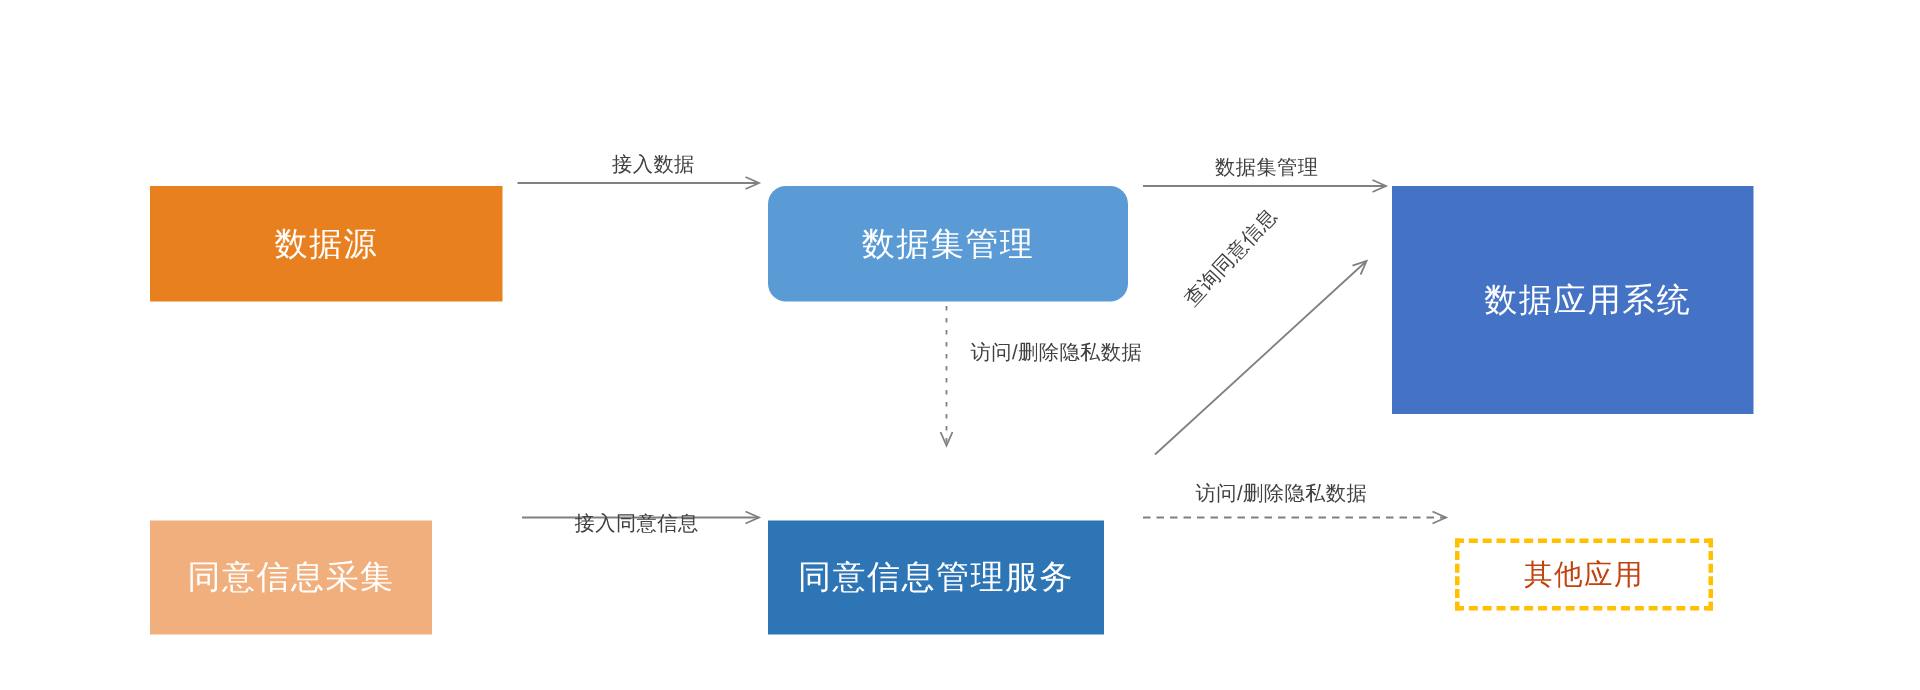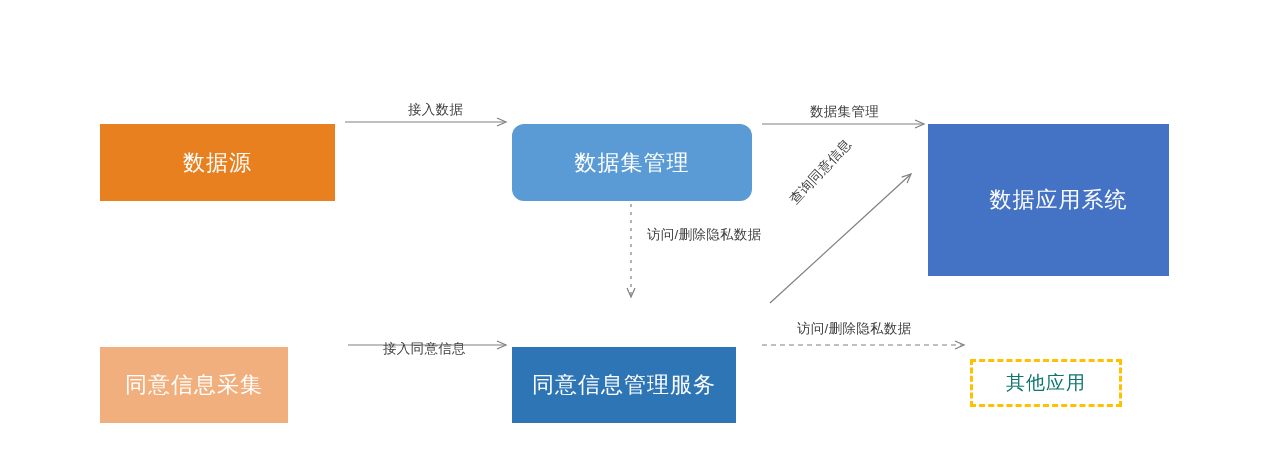--- a/index.html
+++ b/index.html
@@ -29,24 +29,24 @@
     white-space: nowrap;
     font-weight: 400;
     margin-top: 40px;
   }
   .node.n-datasource   { left:100px; top:84px;  width:235px; height:77px;  background:#E8801F; }
   .node.n-dataset      { left:512px; top:84px;  width:240px; height:77px;  background:#5B9BD5;border-radius:12px; }
   .node.n-dataapp      { left:928px; top:84px;  width:241px; height:152px; background:#4472C4;padding-left:20px; }
   .node.n-consent      { left:100px; top:307px; width:188px; height:76px;  background:#F0AF7C; }
   .node.n-consentsvc   { left:512px; top:307px; width:224px; height:76px;  background:#2E75B6; }
   .node.n-otherapp {
-    left:970px; top:319px; width:152px; height:48px;
+    left:970px; top:319px; width:172px; height:48px;
     background:#ffffff;
     border: 3px dashed #FFC000;
-    color:#0f766e;
+    color:#c2410c;
     font-size:19px;
   }
 
   .edge-svg {
     position: absolute;
     left: 0; top: 0;
     width: 1280px;
     height: 460px;
     pointer-events: none;
   }

